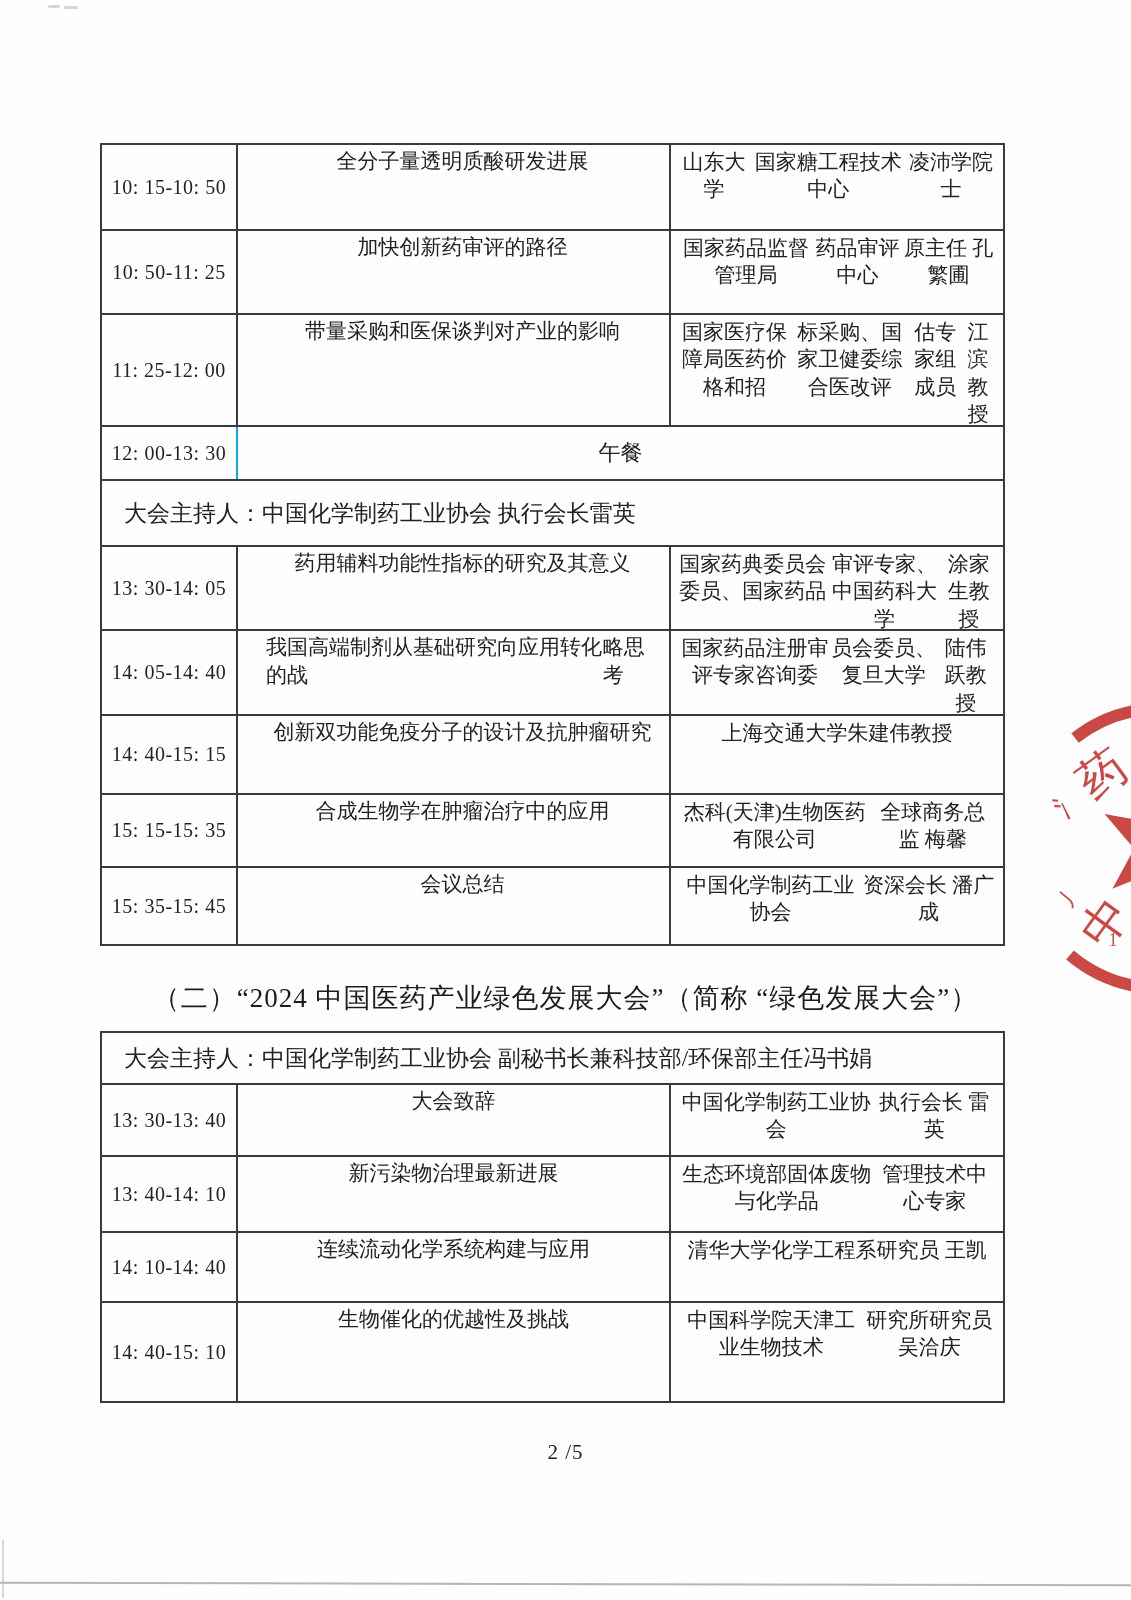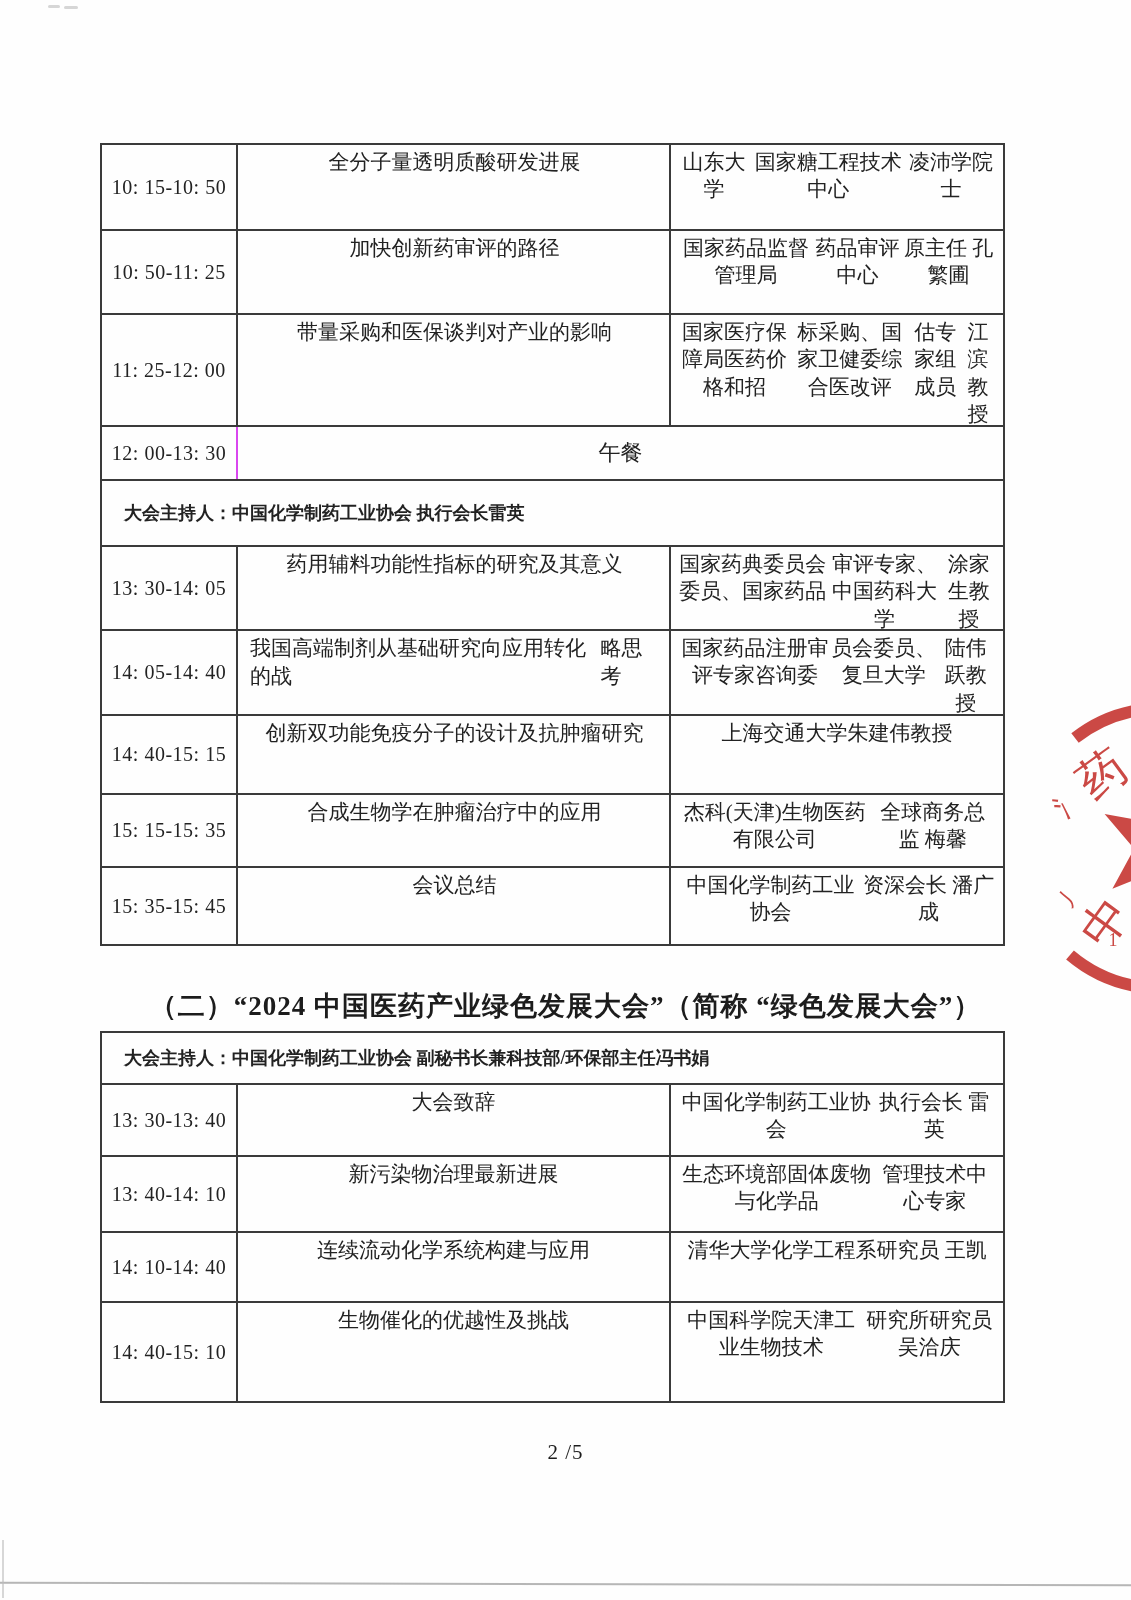--- a/index.html
+++ b/index.html
@@ -6,26 +6,26 @@
   .page{
     position:relative;width:1131px;height:1600px;background:#fefefe;
     overflow:hidden;font-family:"Liberation Serif","DejaVu Serif",serif;
     color:#222;
   }
   .tbl{position:absolute;left:100px;width:905px;border:2px solid #3a3a3a;box-sizing:border-box;}
   .row{display:flex;box-sizing:border-box;}
   .row + .row{border-top:2px solid #3a3a3a;}
   .cell{box-sizing:border-box;display:flex;flex-direction:row;justify-content:center;font-size:21px;line-height:1.32;}
   .time{width:134px;align-items:center;text-align:center;font-size:20px;letter-spacing:.5px;flex:none;}
-  .topic{flex:1;border-left:2px solid #3a3a3a;padding:4px 10px 4px 12px;text-align:left;}
+  .topic{flex:1;border-left:2px solid #3a3a3a;padding:4px 10px 4px 28px;text-align:left;font-family:Liberation Mono, monospace;}
   .topic.center{text-align:center;padding-left:10px;}
   .speaker{width:334px;flex:none;border-left:2px solid #3a3a3a;text-align:center;padding:4px 8px;line-height:1.3;}
-  .merged{flex:1;border-left:2px solid #d946ef;display:flex;align-items:center;justify-content:center;font-size:22px;}
-  .hostcell{flex:1;display:flex;align-items:center;padding-left:22px;font-size:18px;font-weight:bold;}
-  .heading{position:absolute;left:0;right:0;top:980px;text-align:center;font-weight:bold;font-size:27px;letter-spacing:1px;color:#1c1c1c;margin-top:8px;}
+  .merged{flex:1;border-left:2px solid #0ea5e9;display:flex;align-items:center;justify-content:center;font-size:22px;}
+  .hostcell{flex:1;display:flex;align-items:center;padding-left:22px;font-size:23px;}
+  .heading{position:absolute;left:0;right:0;top:980px;text-align:center;font-weight:normal;font-size:27px;letter-spacing:1px;color:#1c1c1c;}
   .footer{position:absolute;left:0;right:0;top:1440px;text-align:center;font-size:21px;letter-spacing:1px;color:#1c1c1c;}
   .stamp{position:absolute;left:1005px;top:698px;width:290px;height:300px;opacity:.88;}
   .scanline-bottom{position:absolute;left:0;top:1583px;width:1131px;height:2px;background:#8f8f8f;transform:rotate(.12deg);opacity:.65;}
   .scanline-left{position:absolute;left:2px;top:1540px;width:2px;height:58px;background:#bdbdbd;opacity:.6;}
   .artifact{position:absolute;height:3px;background:#d6d6d6;border-radius:2px;}
   .a1{left:48px;top:5px;width:12px;}
   .a2{left:64px;top:6px;width:14px;}
 </style>
 </head>
 <body>

